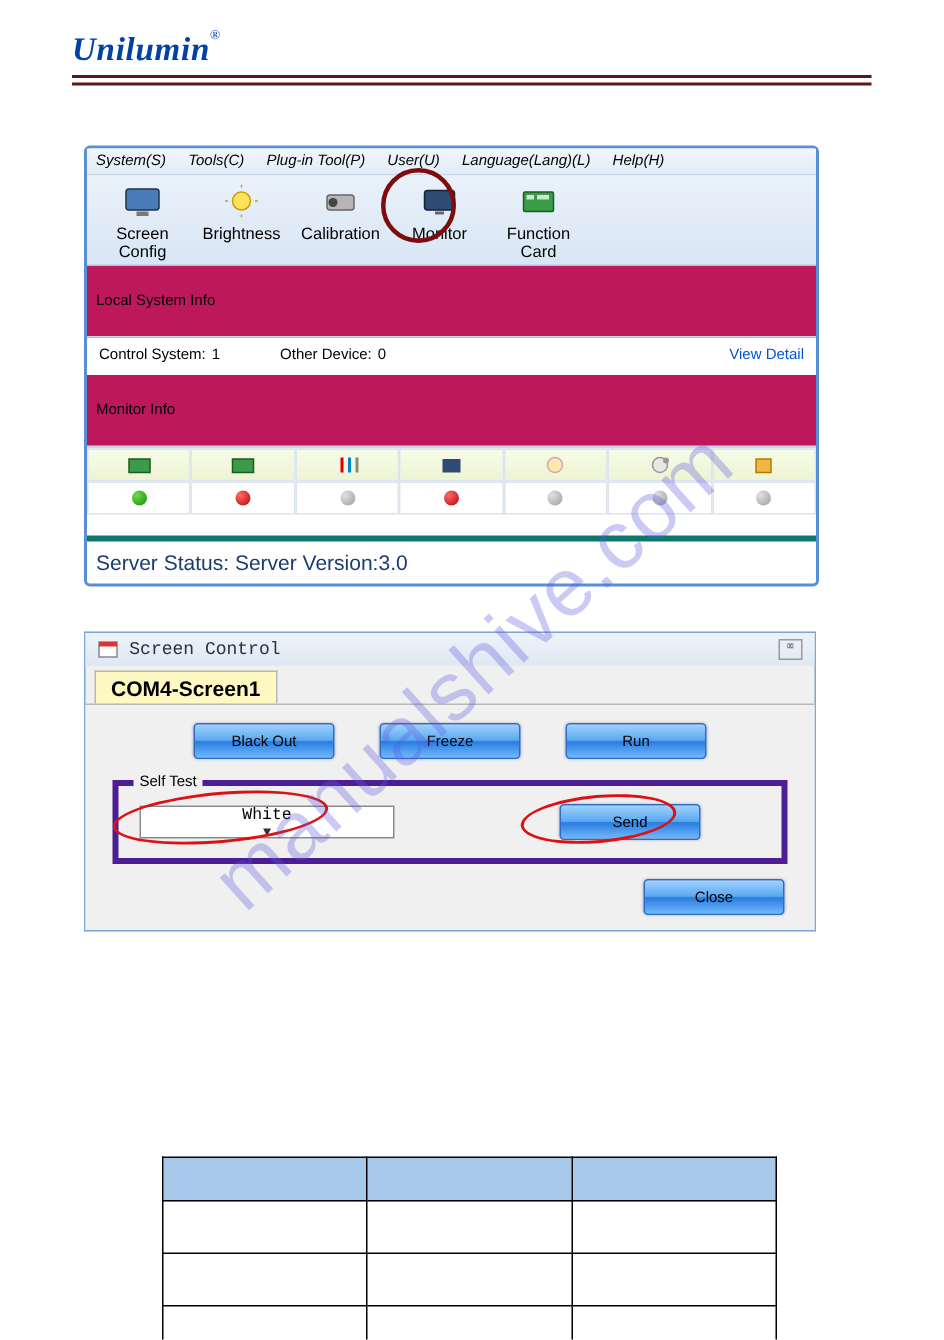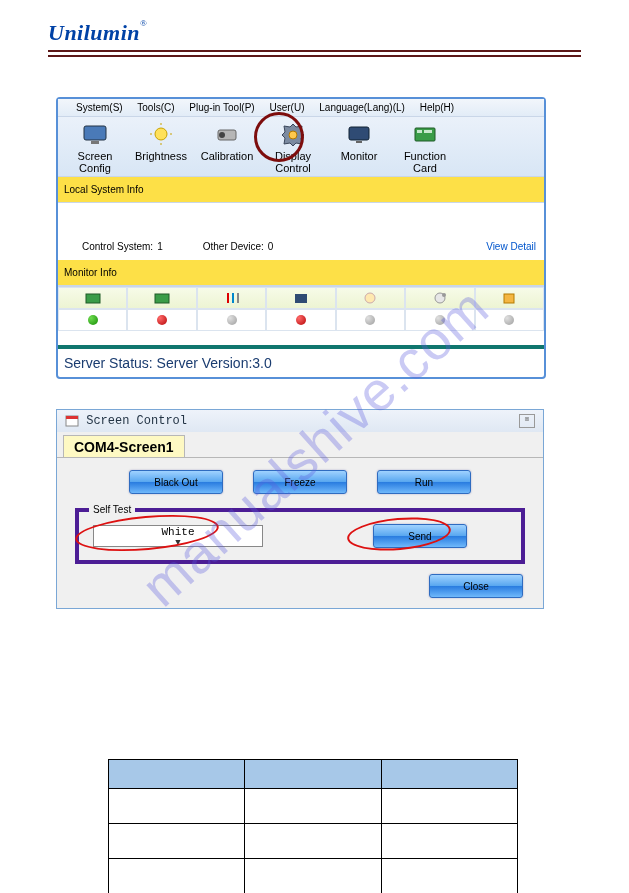--- a/index.html
+++ b/index.html
@@ -48,23 +48,24 @@
     border: 2px solid #5790d8;
     border-radius: 4px;
     width: 486px;
     margin: 40px 0 0 8px;
     font-size: 10px;
     color: #000;
     background: #fff;
   }
   .menubar {
     background: linear-gradient(#f2f6fb,#e2ecf7);
-    padding: 3px 18px;
+    padding: 3px 6px;
     font-size: 10px;
     border-bottom: 1px solid #c9d6e8;
+    font-style: italic;
   }
   .menubar span { margin-right: 12px; }
   .toolbar {
     display: flex;
     background: linear-gradient(#eaf1fa,#d8e6f5);
     padding: 3px 4px 2px 4px;
     border-bottom: 1px solid #c9d6e8;
   }
   .tb-item {
     display: flex;
@@ -83,30 +84,29 @@
     align-items: center;
     justify-content: center;
   }
   .circle-red {
     position: absolute;
     border: 3px solid #7d0d0d;
     border-radius: 50%;
     pointer-events: none;
   }
   .section-label {
-    background: #fde047;
-    padding: 7px 6px;
+    background: #be185d;
+    padding: 18px 6px;
     font-size: 10px;
     border-bottom: 1px solid #c9d6e8;
   }
   .sysinfo {
     display: flex;
-    padding: 6px 8px 8px 24px;
-    font-size: 10px;
-    margin-top: 32px;
+    padding: 6px 8px 8px 8px;
+    font-size: 10px;
   }
   .sysinfo .lbl { margin-right: 4px; }
   .sysinfo .val { margin-right: 40px; }
   .view-detail { color: #0055cc; margin-left: auto; }
   .monitor-grid {
     border-top: 1px solid #c9d6e8;
   }
   .mon-row {
     display: flex;
   }
@@ -313,29 +313,20 @@
         <div class="tb-icon">
           <svg width="26" height="22">
               <rect x="4" y="7" width="18" height="10" rx="2" fill="#b6b6b6" stroke="#666"></rect>
               <circle cx="8" cy="12" r="3" fill="#444"></circle>
             </svg>
         </div>
         <span>Calibration</span>
       </div>
       <div class="tb-item">
         <div class="tb-icon">
-          <svg width="28" height="26">
-              <path d="M14 3l3 3 6-1-1 6 3 3-3 3 1 6-6-1-3 3-3-3-6 1 1-6-3-3 3-3-1-6 6 1z" fill="#7b8aa0" stroke="#3a465a"></path>
-              <circle cx="14" cy="14" r="4" fill="#ffc94d" stroke="#b37800"></circle>
-            </svg>
-        </div>
-        <span>Display Control</span>
-      </div>
-      <div class="tb-item">
-        <div class="tb-icon">
           <svg width="26" height="22">
               <rect x="3" y="4" width="20" height="13" rx="2" fill="#2f4b74" stroke="#123"></rect>
               <rect x="10" y="18" width="6" height="2" fill="#666"></rect>
             </svg>
         </div>
         <span>Monitor</span>
       </div>
       <div class="tb-item">
         <div class="tb-icon">
           <svg width="26" height="22">

